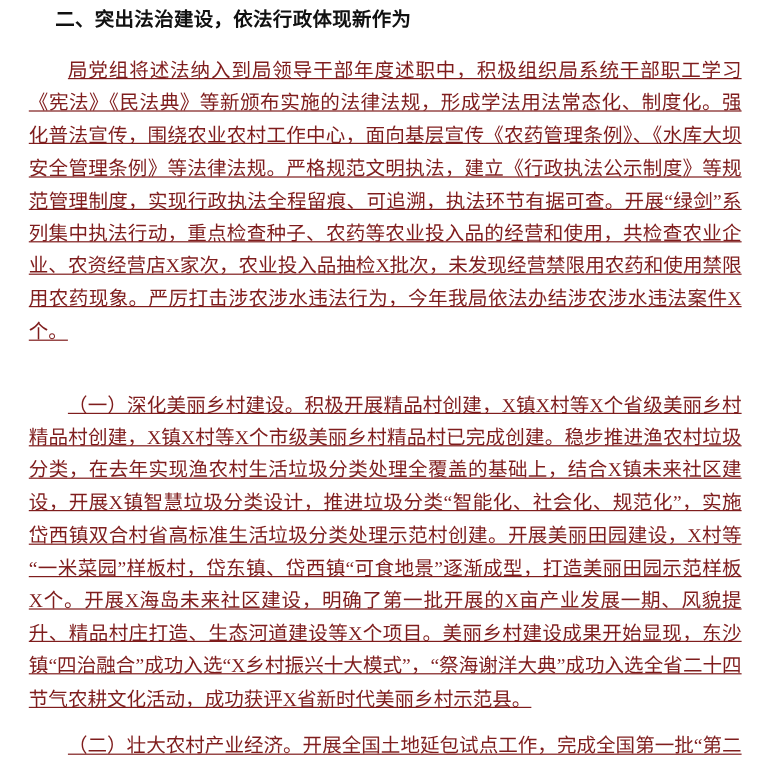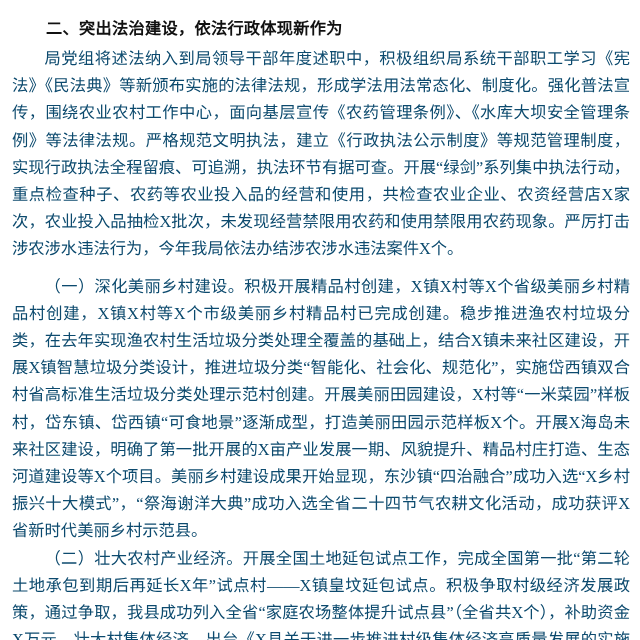--- a/index.html
+++ b/index.html
@@ -14,47 +14,48 @@
     overflow: hidden;
     font-family: "Liberation Serif", "DejaVu Serif", serif;
     color: #1b1b1b;
   }
   .page {
     position: relative;
     width: 640px;
     height: 640px;
     background: #ffffff;
     box-sizing: border-box;
-    padding: 12px 10px 0 12px;
+    padding: 0 10px 0 12px;
   }
   .block {
     width: 618px;
   }
   .heading {
     font-size: 16.2px;
     font-weight: bold;
     letter-spacing: 0.3px;
     line-height: 22px;
     text-indent: 2.1em;
     margin: 0;
     padding: 0;
     color: #111111;
     white-space: nowrap;
   }
   .para {
     font-size: 16.3px;
     line-height: 27.2px;
-    margin: 0;
+    margin: 12px;
     padding: 0;
     text-align: justify;
     text-justify: inter-character;
     text-indent: 2em;
-    color: #0c4a6e;
+    color: #7f1d1d;
     letter-spacing: 0px;
     word-break: break-all;
+    text-decoration: underline;
   }
   .spacer-heading-top { height: 6px; }
   .spacer-small { height: 5px; }
   .para::first-line { }
 </style>
 </head>
 <body>
 
 <div class="page">
 

